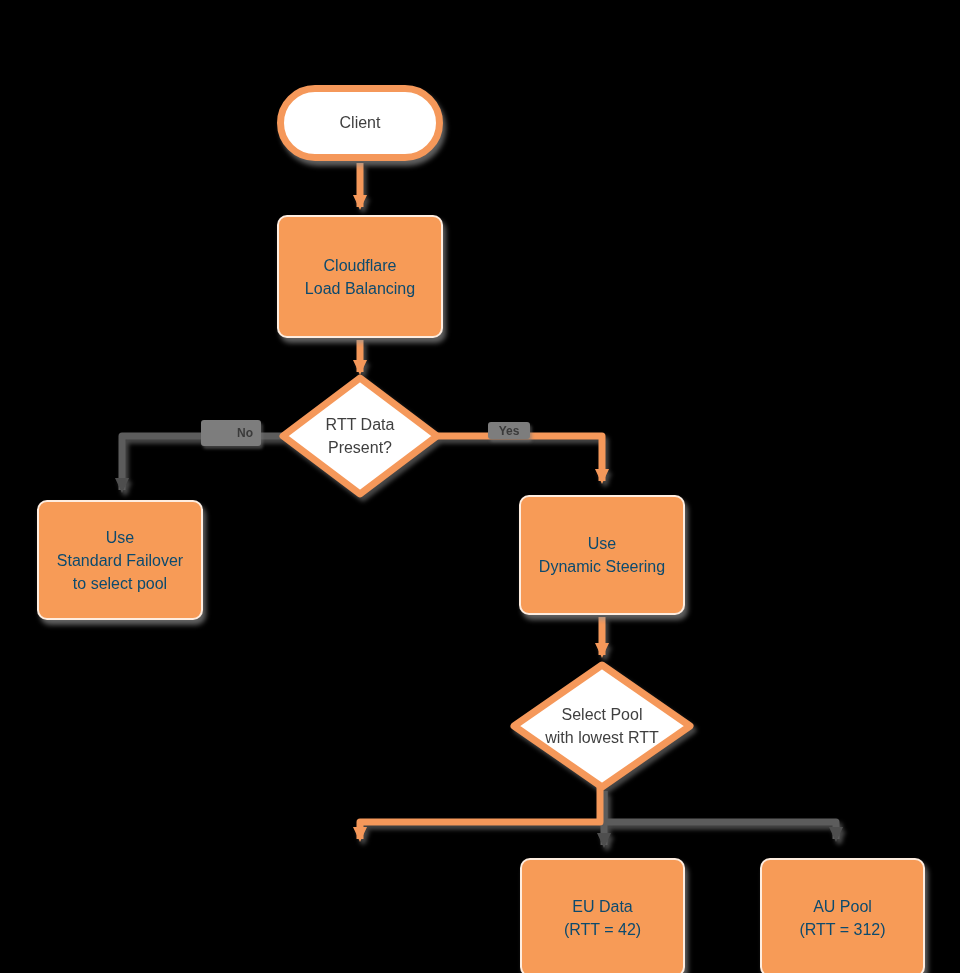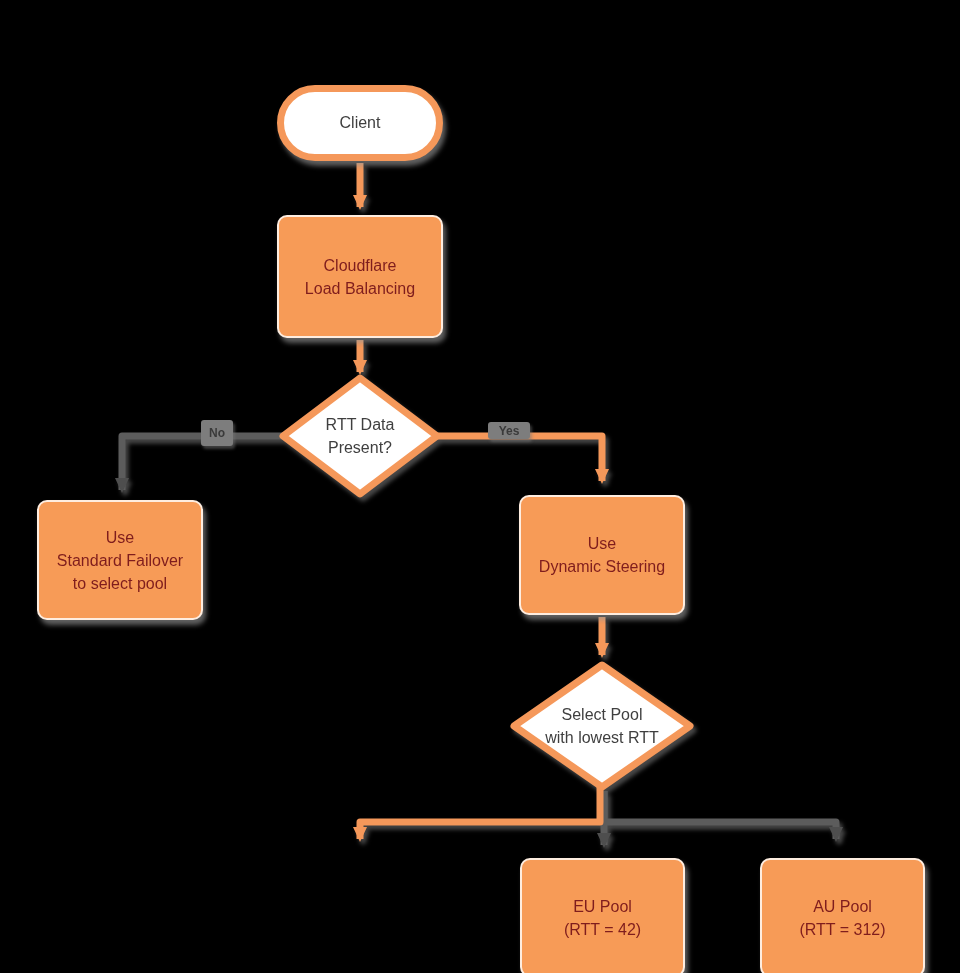--- a/index.html
+++ b/index.html
@@ -9,21 +9,21 @@
     margin-top:45px;
   }
   #wires{position:absolute;left:0;top:0;width:960px;height:973px;
     filter:drop-shadow(3px 4px 2px rgba(130,130,130,.55));}
   .node{
     position:absolute;display:flex;align-items:center;justify-content:center;
     text-align:center;box-sizing:border-box;
   }
   .proc{
     background:#f79b57;border:2px solid rgba(255,252,248,.85);border-radius:10px;
-    color:#7f1d1d;font-size:16px;line-height:23px;
+    color:#0c4a6e;font-size:16px;line-height:23px;
     box-shadow:3px 5px 5px rgba(148,148,148,.65);
   }
   .terminator{
     background:#ffffff;border:7px solid #f5985a;border-radius:40px;
     color:#3f3f3f;font-size:16px;
     box-shadow:3px 5px 5px rgba(148,148,148,.65);
   }
   .decision-label{
     position:absolute;color:#3f3f3f;font-size:16px;line-height:23px;
     text-align:center;display:flex;align-items:center;justify-content:center;
@@ -78,30 +78,30 @@
 
   <div class="node proc multiline" style="left:519px;top:450px;width:166px;height:120px;">Use
 Dynamic Steering</div>
 
   <div class="decision-label multiline" style="left:290px;top:345px;width:140px;height:92px;">RTT Data
 Present?</div>
 
   <div class="decision-label multiline" style="left:512px;top:635px;width:180px;height:92px;">Select Pool
 with lowest RTT</div>
 
-  <div class="edge-label" style="left:201px;top:375px;width:32px;height:26px;">
+  <div class="edge-label" style="left:201px;top:375px;width:32px;height:26px;padding-left:28px;">
     <span>No</span>
   </div>
   <div class="edge-label" style="left:488px;top:377px;width:42px;height:17px;">
     <span>Yes</span>
   </div>
 
 
   <div class="node proc" style="left:520px;top:813px;width:165px;height:119px;flex-direction:column;">
-    <div>EU Pool</div>
+    <div>EU Data</div>
     <div>(RTT = 42)</div>
   </div>
 
   <div class="node proc" style="left:760px;top:813px;width:165px;height:119px;flex-direction:column;">
     <div>AU Pool</div>
     <div>(RTT = 312)</div>
   </div>
 
 </div>
 

